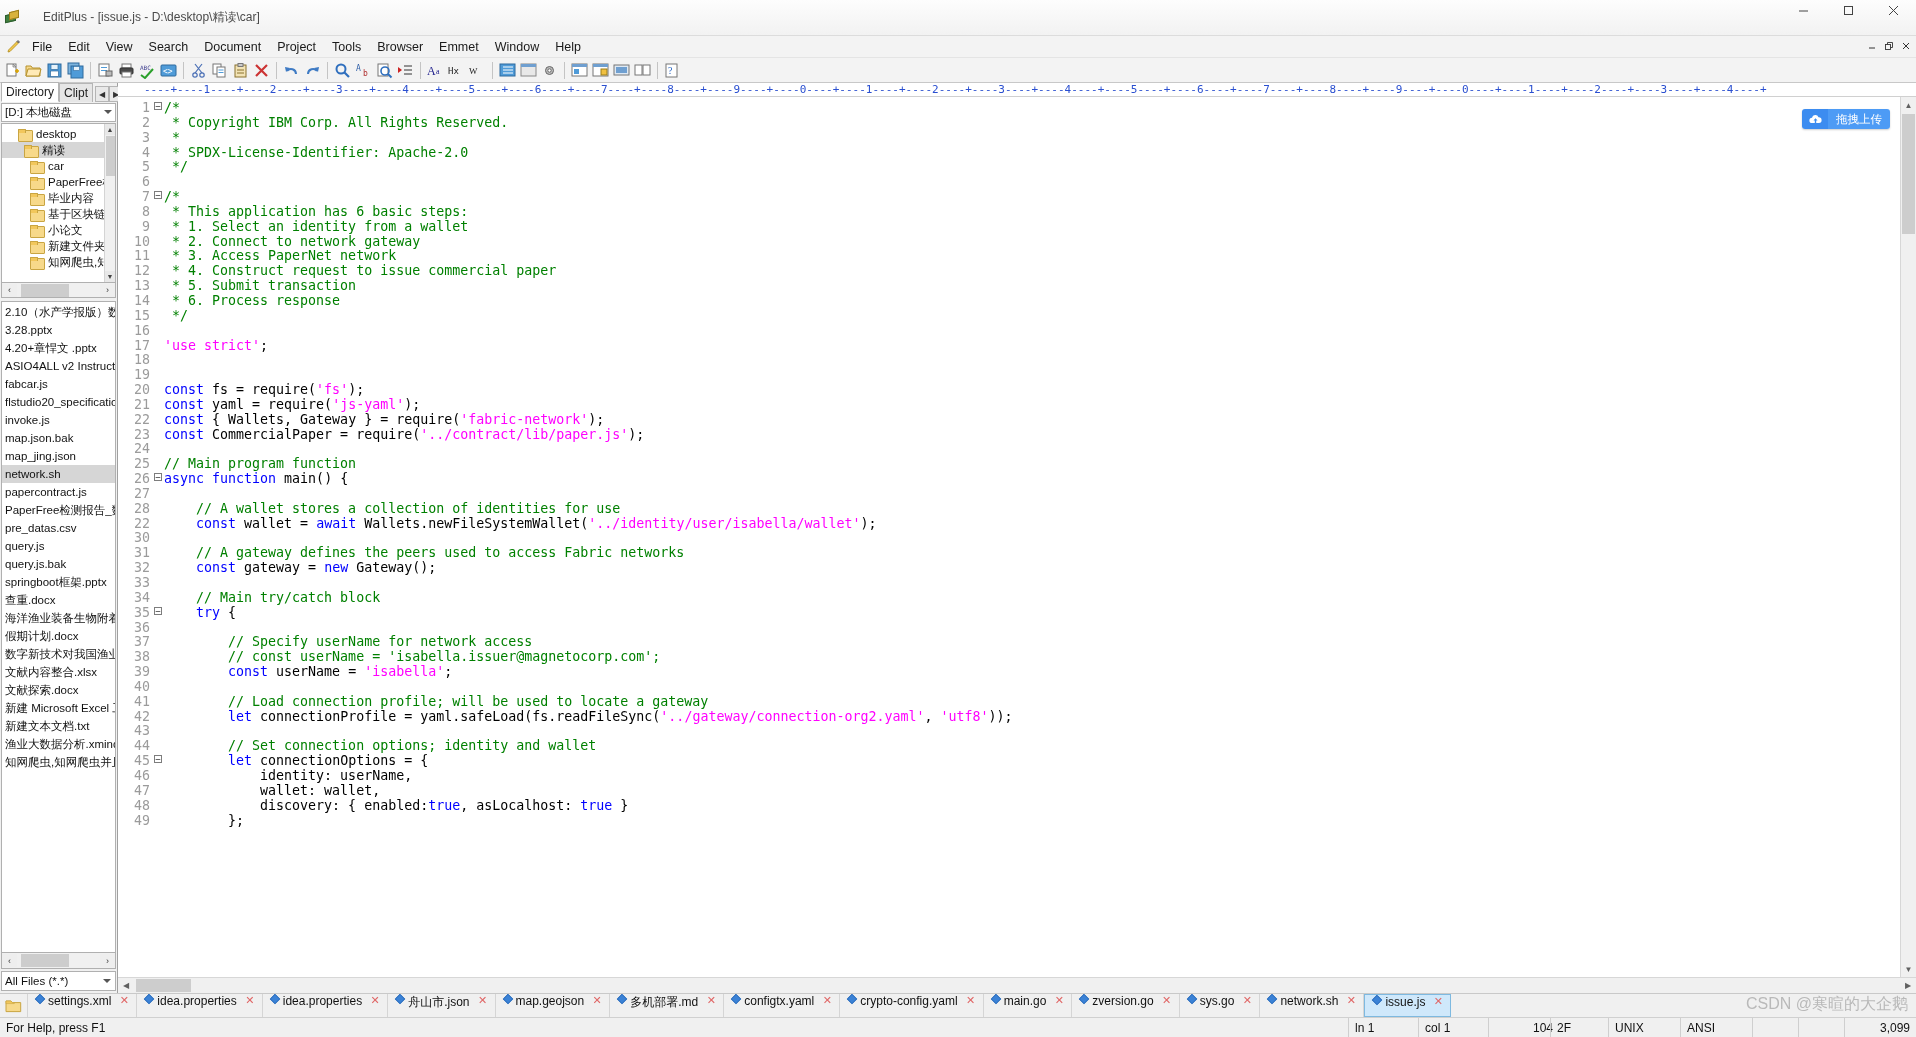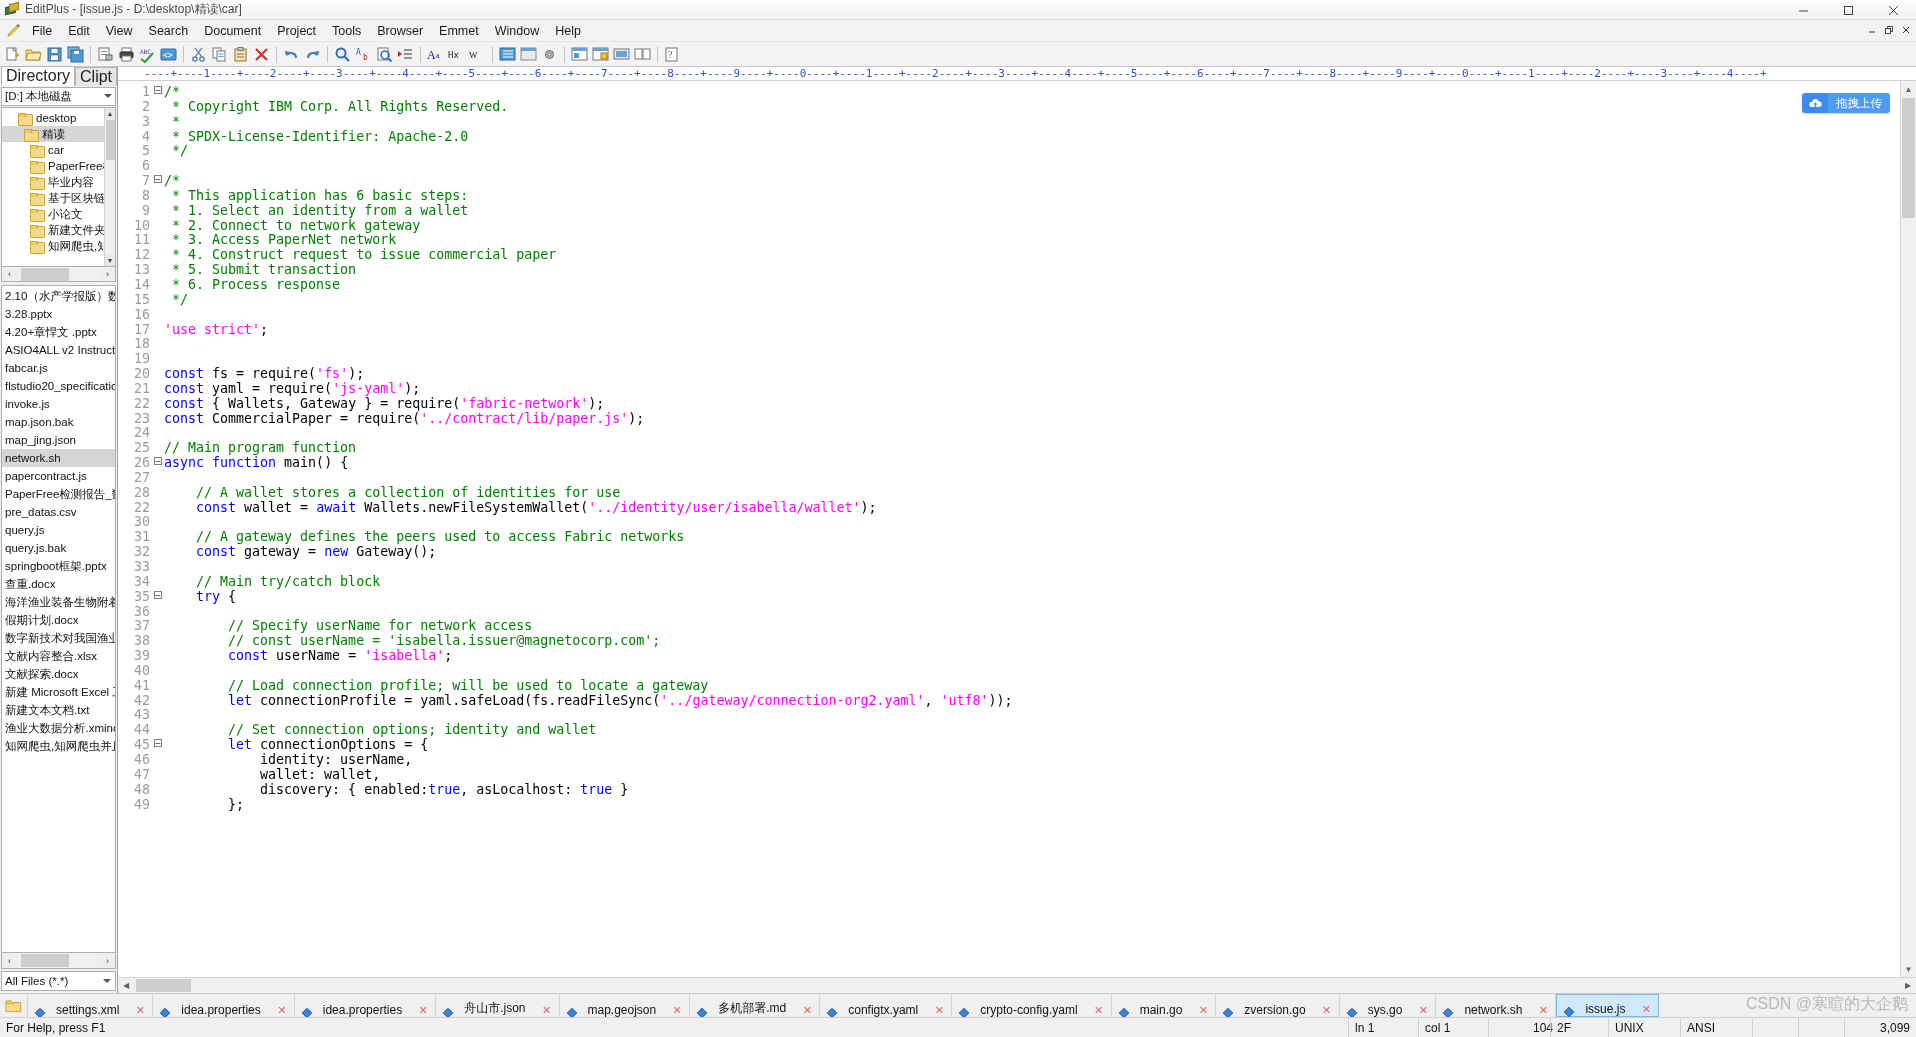--- a/index.html
+++ b/index.html
@@ -12,26 +12,27 @@
   }
   #app {
     width: 1916px; height: 1037px;
     position: relative;
     display: flex; flex-direction: column;
     background: #f0f0f0;
   }
 
   
   .titlebar {
-    height: 20px; min-height: 20px;
+    height: 36px; min-height: 20px;
     background: linear-gradient(#fdfdfd, #f2f2f2);
     border-bottom: 1px solid #dcdcdc;
     display: flex; align-items: center;
     padding-left: 4px;
     position: relative;
+    gap: 18px;
   }
   .title-icon {
     width: 16px; height: 15px; margin-right: 5px;
     position: relative; flex: 0 0 auto;
   }
   .title-icon .p1 {
     position: absolute; left: 1px; top: 4px;
     width: 11px; height: 8px;
     background: #3f7f3f; transform: skewY(-14deg);
     border: 1px solid #2d5c2d;
@@ -103,21 +104,21 @@
     background: #f0f0f0;
     border-right: 1px solid #a0a0a0;
   }
   .lp-tabs {
     display: flex; align-items: flex-end;
     height: 19px; min-height: 19px;
     background: #f0f0f0;
     padding-left: 1px;
   }
   .lp-tab {
-    font-size: 16px; padding: 2px 4px 2px 4px;
+    font-size: 12px; padding: 2px 4px 2px 4px;
     border: 1px solid #b5b5b5; border-bottom: none;
     background: #e6e6e6; color: #222;
     line-height: 14px;
   }
   .lp-tab.active { background: #ffffff; border-bottom: 1px solid #fff; }
   .lp-tab-nav {
     display: flex; margin-left: 2px;
   }
   .lp-navbtn {
     width: 14px; height: 16px; border: 1px solid #b5b5b5;
@@ -306,26 +307,25 @@
     background: #f0f0f0;
     display: flex; align-items: stretch;
     border-top: 1px solid #c9c9c9;
     overflow: hidden;
   }
   .doctab-icon0 {
     width: 28px; display:flex;align-items:center;justify-content:center;
     border-right: 1px solid #d5d5d5;
   }
   .doctab {
-    display: flex; align-items: flex-end;
+    display: flex; align-items: flex-start;
     padding: 0 7px; font-size: 12px; color: #111;
     border-right: 1px solid #d5d5d5;
     white-space: nowrap; position: relative;
     background: #f0f0f0;
-    gap: 8px;
   }
   .doctab.active { background: #cfe8fb; border: 1px solid #7eb9e0; }
   .dt-dot {
     width: 9px; height: 9px; margin-right: 4px;
     flex: 0 0 auto; position: relative;
   }
   .dt-dot::before {
     content:''; position:absolute; left:0; top:0;
     width:8px;height:8px;background:#3b82d6;
     transform: rotate(45deg) scale(.74);

